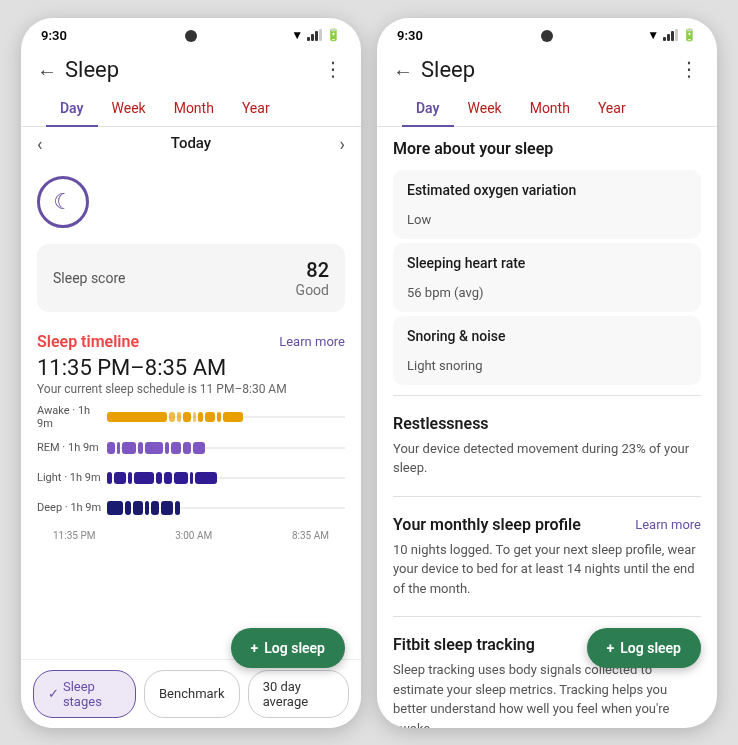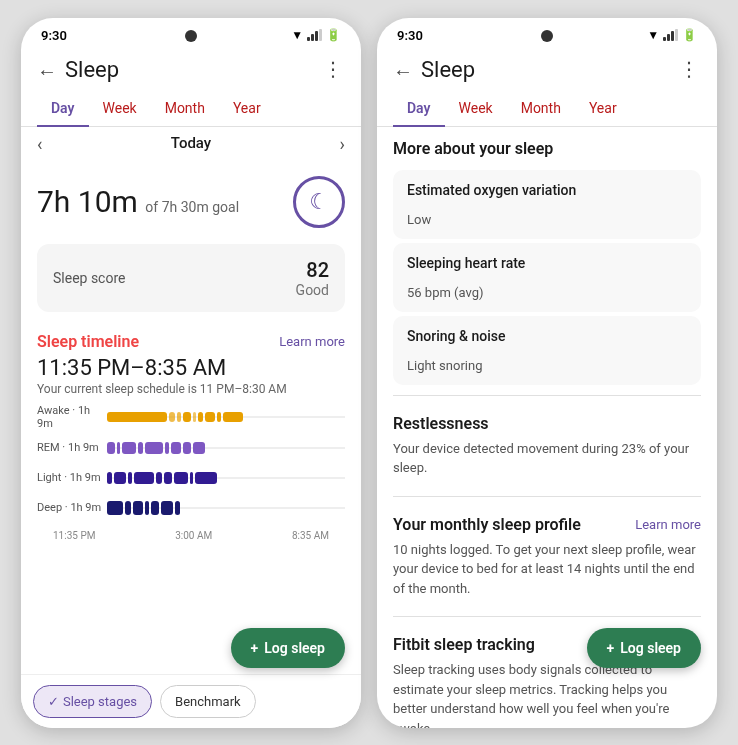--- a/index.html
+++ b/index.html
@@ -61,21 +61,21 @@
       justify-content: space-between;
       padding: 8px 16px;
     }
     .app-bar-left { display: flex; align-items: center; gap: 8px; }
     .app-title { font-size: 22px; font-weight: 400; color: #1a1a1a; }
     .back-arrow { font-size: 20px; color: #444; cursor: pointer; }
     .three-dots { font-size: 20px; color: #444; cursor: pointer; letter-spacing: 2px; }
     .tabs-bar {
       display: flex;
       border-bottom: 1px solid #e0e0e0;
-      padding: 0 16px;
+      padding: 0 25px;
     }
     .tab {
       padding: 10px 14px;
       font-size: 14px;
       color: #b91c1c;
       cursor: pointer;
       position: relative;
     }
     .tab.active {
       color: #6750A4;
@@ -341,27 +341,20 @@
         <div class="tab">Month</div>
         <div class="tab">Year</div>
       </div>
       <div class="scroll-area">
         <div class="date-nav">
           <span class="chevron">‹</span>
           <span class="date-nav-label">Today</span>
           <span class="chevron">›</span>
         </div>
         <div class="sleep-duration-row">
-          <div>
-            <span class="sleep-duration">
-              <span>7h</span>
-              <span>10m</span>
-              <span class="goal">of 7h 30m goal</span>
-            </span>
-          </div>
           <div class="sleep-icon-circle">☾</div>
         </div>
         <div class="sleep-score-card">
           <span class="sleep-score-label">Sleep score</span>
           <div class="sleep-score-value">
             <div class="sleep-score-number">82</div>
             <div class="sleep-score-text">Good</div>
           </div>
         </div>
         <div class="section-header">
@@ -450,20 +443,23 @@
         </div>
       </div>
       <div class="bottom-buttons">
         <div class="btn-chip active">
           <span>✓</span>
           <span>Sleep stages</span>
         </div>
         <div class="btn-chip">
           <span>Benchmark</span>
         </div>
+        <div class="btn-chip">
+          <span>30 day average</span>
+        </div>
       </div>
       <div class="log-sleep-fab">
         <span>+</span>
         <span>Log sleep</span>
       </div>
     </div>
   </div>
 
   <div class="phone">
     <div class="status-bar">

